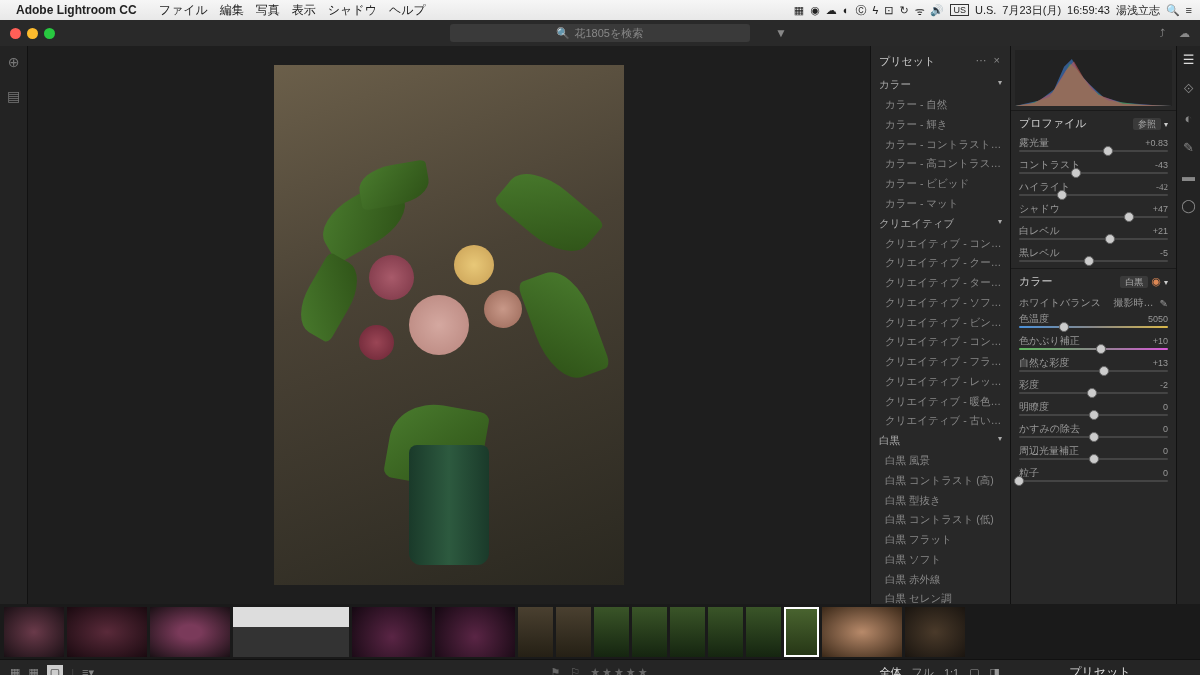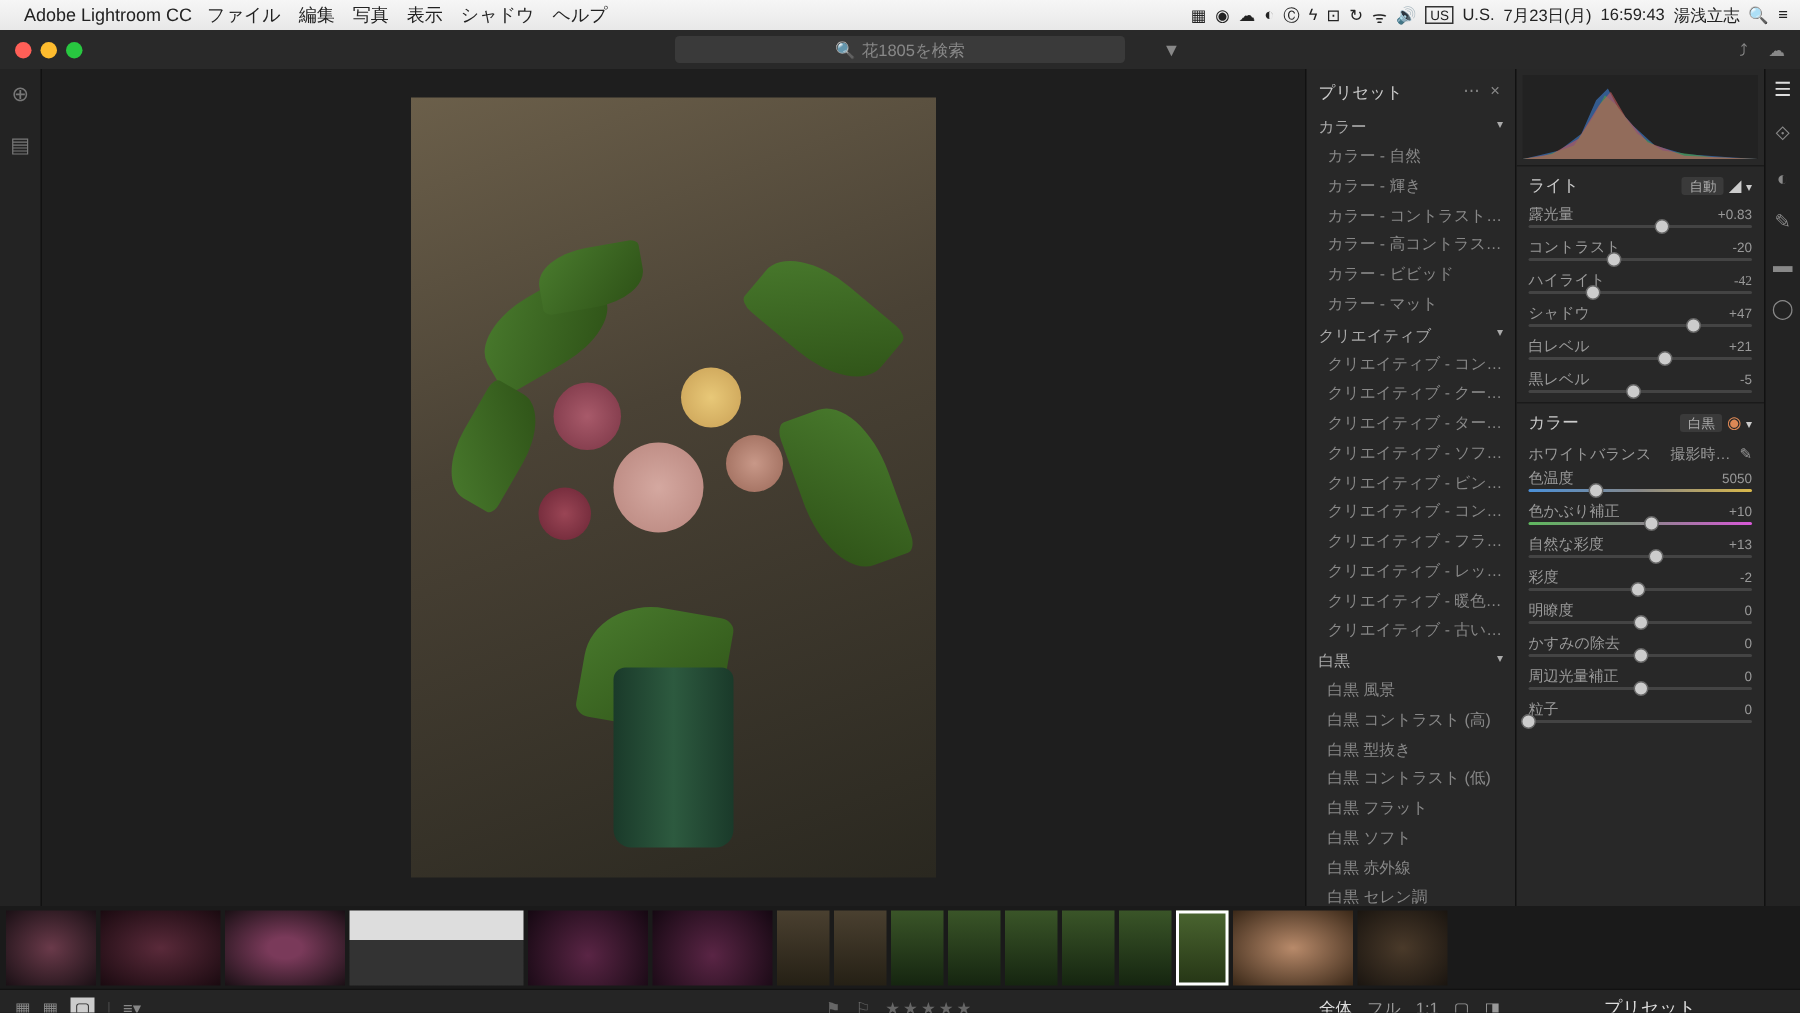--- a/index.html
+++ b/index.html
@@ -1,20 +1,20 @@
 <!DOCTYPE html>
 <html><head>
 <meta charset="utf-8">
 <style>
 * { margin: 0; padding: 0; box-sizing: border-box; font-family: -apple-system, "Hiragino Sans", sans-serif; }
 body { background: #1a1a1a; color: #999; font-size: 11px; overflow: hidden; width: 1200px; height: 675px; }
 
 .menubar { height: 20px; background: linear-gradient(#f6f6f6,#e8e8e8); display: flex; align-items: center; padding: 0 8px; font-size: 12px; color: #222; }
 .menubar .apple { font-size: 14px; margin-right: 8px; }
-.menubar .appname { font-weight: 400; margin-right: 10px; }
+.menubar .appname { font-weight: 700; margin-right: 22px; }
 .menubar .menu-item { margin-right: 12px; }
 .menubar .right { margin-left: auto; display: flex; align-items: center; gap: 6px; font-size: 11px; }
 .menubar .right span { display:inline-block;}
 
 .titlebar { height: 26px; background: #292929; display: flex; align-items: center; position: relative; }
 .traffic { display: flex; gap: 6px; margin-left: 10px; }
 .dot { width: 11px; height: 11px; border-radius: 50%; }
 .dot.r { background: #ff5f57; } .dot.y { background: #febc2e; } .dot.g { background: #28c840; }
 .searchbox { position: absolute; left: 50%; transform: translateX(-50%); width: 300px; height: 18px; background: #3a3a3a; border-radius: 3px; display: flex; align-items: center; justify-content: center; color: #888; font-size: 11px; gap: 4px;}
 .titlebar .filtericon { position:absolute; left: 775px; color:#888; font-size:12px;}
@@ -192,36 +192,36 @@
 
   <div class="editpanel">
     <div class="editcontent">
       <div class="histogram">
         <svg class="histo-svg" viewBox="0 0 160 50" preserveAspectRatio="none">
           <path d="M0,50 L10,48 L25,45 L40,35 L50,15 L58,8 L65,20 L75,30 L90,42 L110,47 L140,49 L160,50 Z" fill="#3a6aaa" opacity="0.8"></path>
           <path d="M0,50 L15,48 L35,42 L48,25 L56,12 L64,18 L78,35 L95,45 L130,49 L160,50 Z" fill="#4a9a4a" opacity="0.7"></path>
           <path d="M0,50 L20,47 L38,38 L52,18 L60,10 L70,25 L85,40 L110,48 L160,50 Z" fill="#c85a5a" opacity="0.6"></path>
         </svg>
       </div>
-
       <div class="section-hdr">
-        <span>ライト</span>
-        <span><span class="btn">自動</span> <span>◢</span> <span style="font-size:8px;">▾</span></span>
-      </div>
+        <span>プロファイル</span>
+        <span><span class="btn">参照</span> <span style="font-size:8px;">▾</span></span>
+      </div>
+
       <div id="light-sliders">
           <div class="slider-row">
             <span class="label">露光量</span>
             <span class="val" style="margin-left:auto;">+0.83</span>
           </div>
           <div class="slider-track">
             <div class="slider-thumb" style="left:60%;"></div>
           </div>
           <div class="slider-row">
             <span class="label">コントラスト</span>
-            <span class="val" style="margin-left:auto;">-20</span>
+            <span class="val" style="margin-left:auto;">-43</span>
           </div>
           <div class="slider-track">
             <div class="slider-thumb" style="left:38%;"></div>
           </div>
           <div class="slider-row">
             <span class="label">ハイライト</span>
             <span class="val" style="margin-left:auto;font-family:Liberation Serif, serif;">-42</span>
           </div>
           <div class="slider-track">
             <div class="slider-thumb" style="left:29%;"></div>

